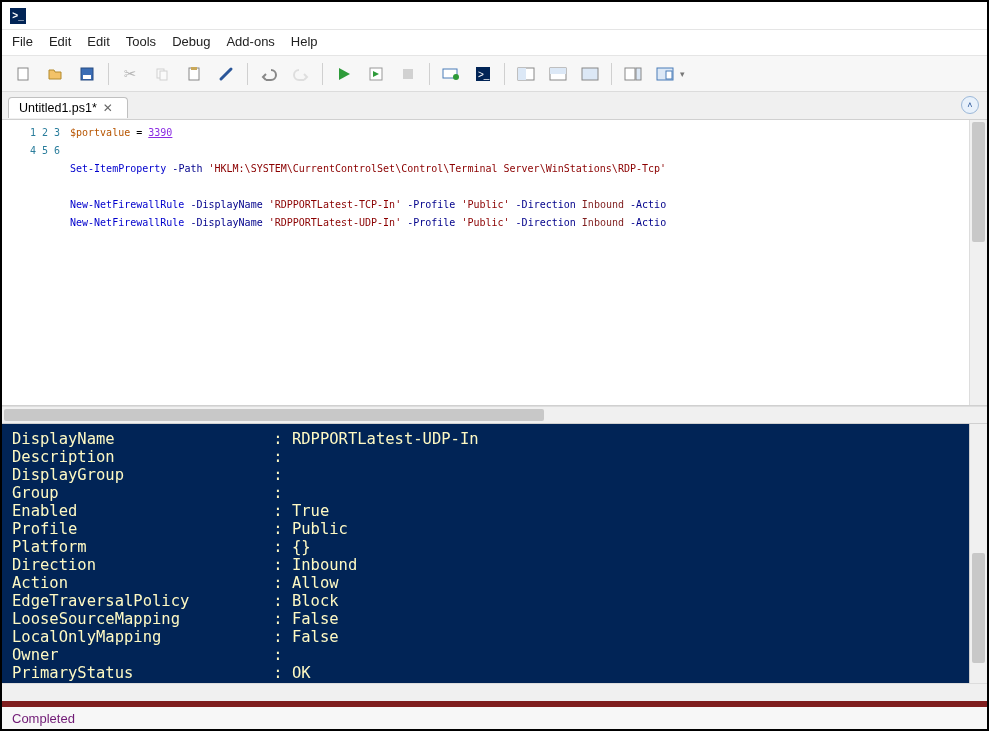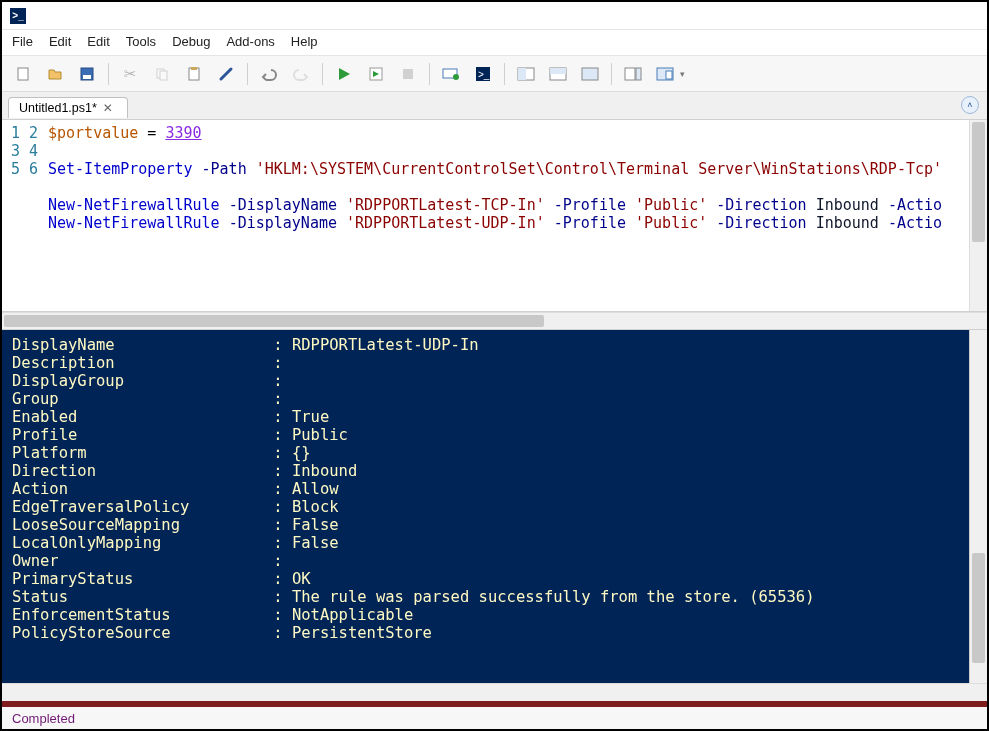--- a/index.html
+++ b/index.html
@@ -94,27 +94,28 @@
     width: 18px; height: 18px;
     border: 1px solid #9cb8d8;
     border-radius: 50%;
     background: #e8f1fb;
     display: flex; align-items: center; justify-content: center;
     font-size: 9px; color: #2a5699;
   }
   
   .script-pane {
     display: flex;
-    height: 192px;
+    height: 286px;
     background: #fff;
     font-family: Consolas, "Lucida Console", monospace;
-    font-size: 15px;
+    font-size: 10px;
     position: relative;
     border-bottom: 1px solid #d0d0d0;
     overflow: hidden;
+    padding-left: 22px;
   }
   .gutter {
     width: 46px;
     padding: 4px 10px 4px 0;
     text-align: right;
     color: #2a7d9c;
     background: #fff;
     user-select: none;
     line-height: 18px;
   }
@@ -123,21 +124,21 @@
     padding: 4px 0;
     white-space: pre;
     line-height: 18px;
     overflow: hidden;
   }
   .tok-var { color: #b75500; }
   .tok-num { color: #8a2be2; text-decoration: underline; }
   .tok-cmd { color: #0000cd; }
   .tok-param { color: #00008b; }
   .tok-str { color: #8b0000; }
-  .tok-enum { color: #0f172a; }
+  .tok-enum { color: #7f1d1d; }
   .script-vscroll {
     width: 18px; background: #f0f0f0;
     border-left: 1px solid #ddd;
     position: relative;
   }
   .script-vscroll .thumb {
     position: absolute; top: 2px; left: 2px; right: 2px;
     height: 120px; background: #c8c8c8; border-radius: 2px;
   }
   .script-hscroll {

